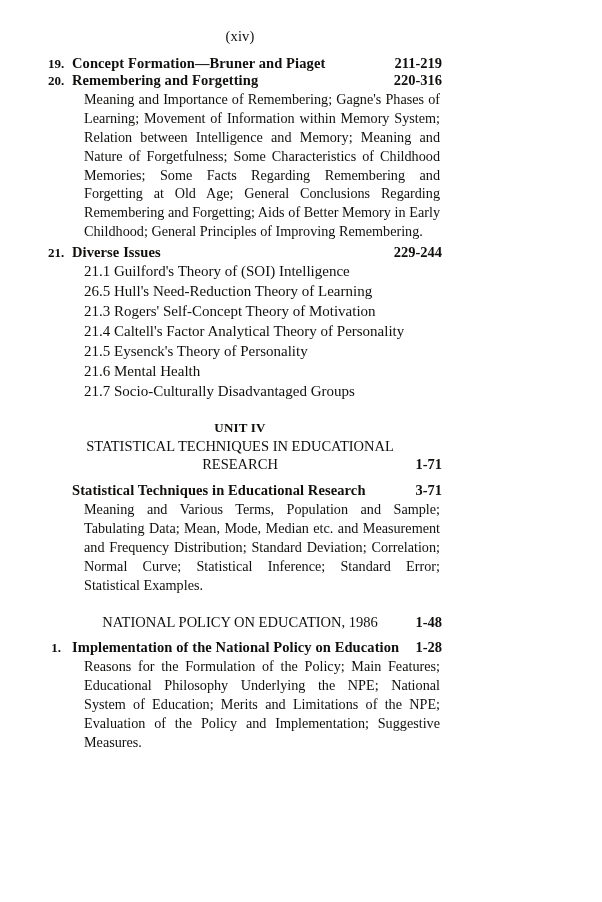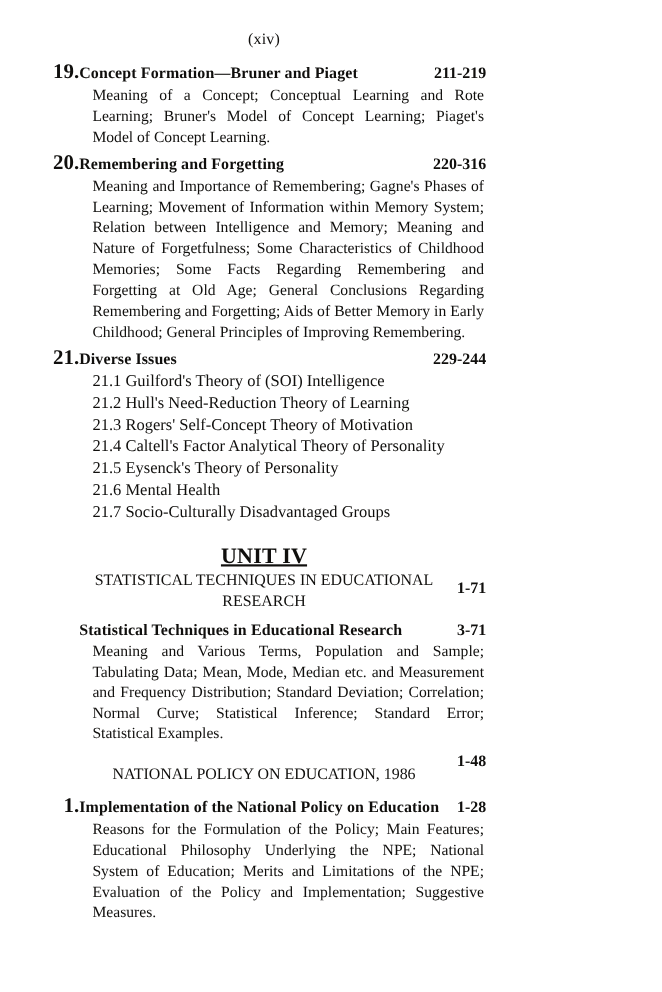--- a/index.html
+++ b/index.html
@@ -32,22 +32,22 @@
   }
   .entry-head {
     display: flex;
     align-items: baseline;
     width: 100%;
   }
   .num {
     width: 34px;
     flex: 0 0 34px;
     font-weight: bold;
-    font-size: 19px;
-    text-align: right;
+    font-size: 13px;
+    text-align: center;
     padding-left: 2px;
     box-sizing: border-box;
   }
   .title {
     flex: 1 1 auto;
     font-weight: bold;
     font-size: 14.5px;
     letter-spacing: 0.1px;
   }
   .pages {
@@ -79,77 +79,75 @@
     margin: 0;
     padding: 0;
   }
   .unit-block {
     text-align: center;
     margin-top: 18px;
     margin-bottom: 8px;
   }
   .unit-title {
     font-weight: bold;
-    font-size: 20px;
+    font-size: 13px;
     letter-spacing: 0.2px;
     margin-bottom: 1px;
-    text-decoration: underline;
   }
   .unit-sub-row {
     position: relative;
     font-size: 14.5px;
     line-height: 1.3;
   }
   .unit-sub-text {
     display: block;
     padding: 0 46px 0 46px;
     text-align: center;
   }
   .unit-pages {
     position: absolute;
     right: 0;
-    bottom: 12px;
+    bottom: 0;
     font-weight: bold;
     font-size: 14.5px;
   }
 </style>
 </head>
 <body>
 
 <div class="page">
 
   <div class="page-number">(xiv)</div>
 
   <div class="entry">
     <div class="entry-head">
       <span class="num">19.</span>
       <span class="title">Concept Formation—Bruner and Piaget</span>
       <span class="pages">211-219</span>
     </div>
-    <div class="desc">Meaning of a Concept; Conceptual Learning and Rote Learning; Bruner's Model of Concept Learning; Piaget's Model of Concept Learning.</div>
   </div>
 
   <div class="entry">
     <div class="entry-head">
       <span class="num">20.</span>
       <span class="title">Remembering and Forgetting</span>
       <span class="pages">220-316</span>
     </div>
     <div class="desc">Meaning and Importance of Remembering; Gagne's Phases of Learning; Movement of Information within Memory System; Relation between Intelligence and Memory; Meaning and Nature of Forgetfulness; Some Characteristics of Childhood Memories; Some Facts Regarding Remembering and Forgetting at Old Age; General Conclusions Regarding Remembering and Forgetting; Aids of Better Memory in Early Childhood; General Principles of Improving Remembering.</div>
   </div>
 
   <div class="entry">
     <div class="entry-head">
       <span class="num">21.</span>
       <span class="title">Diverse Issues</span>
       <span class="pages">229-244</span>
     </div>
     <div class="sublist">
       <div>21.1 Guilford's Theory of (SOI) Intelligence</div>
-      <div>21.2 Hull's Need-Reduction Theory of Learning</div>
+      <div>26.5 Hull's Need-Reduction Theory of Learning</div>
       <div>21.3 Rogers' Self-Concept Theory of Motivation</div>
       <div>21.4 Caltell's Factor Analytical Theory of Personality</div>
       <div>21.5 Eysenck's Theory of Personality</div>
       <div>21.6 Mental Health</div>
       <div>21.7 Socio-Culturally Disadvantaged Groups</div>
     </div>
   </div>
 
   <div class="unit-block">
     <div class="unit-title">UNIT IV</div>

